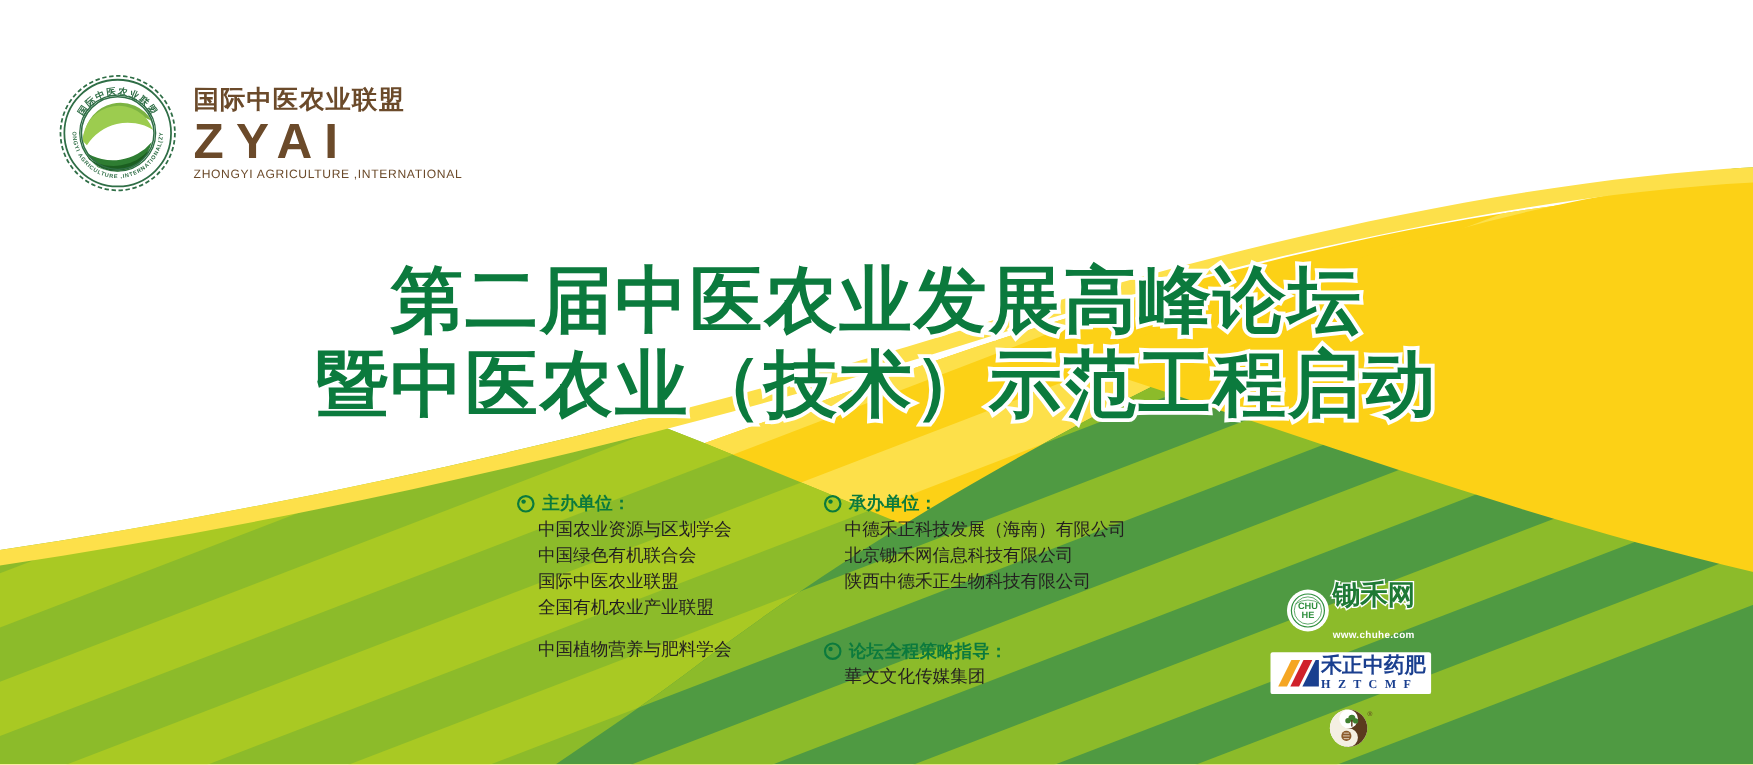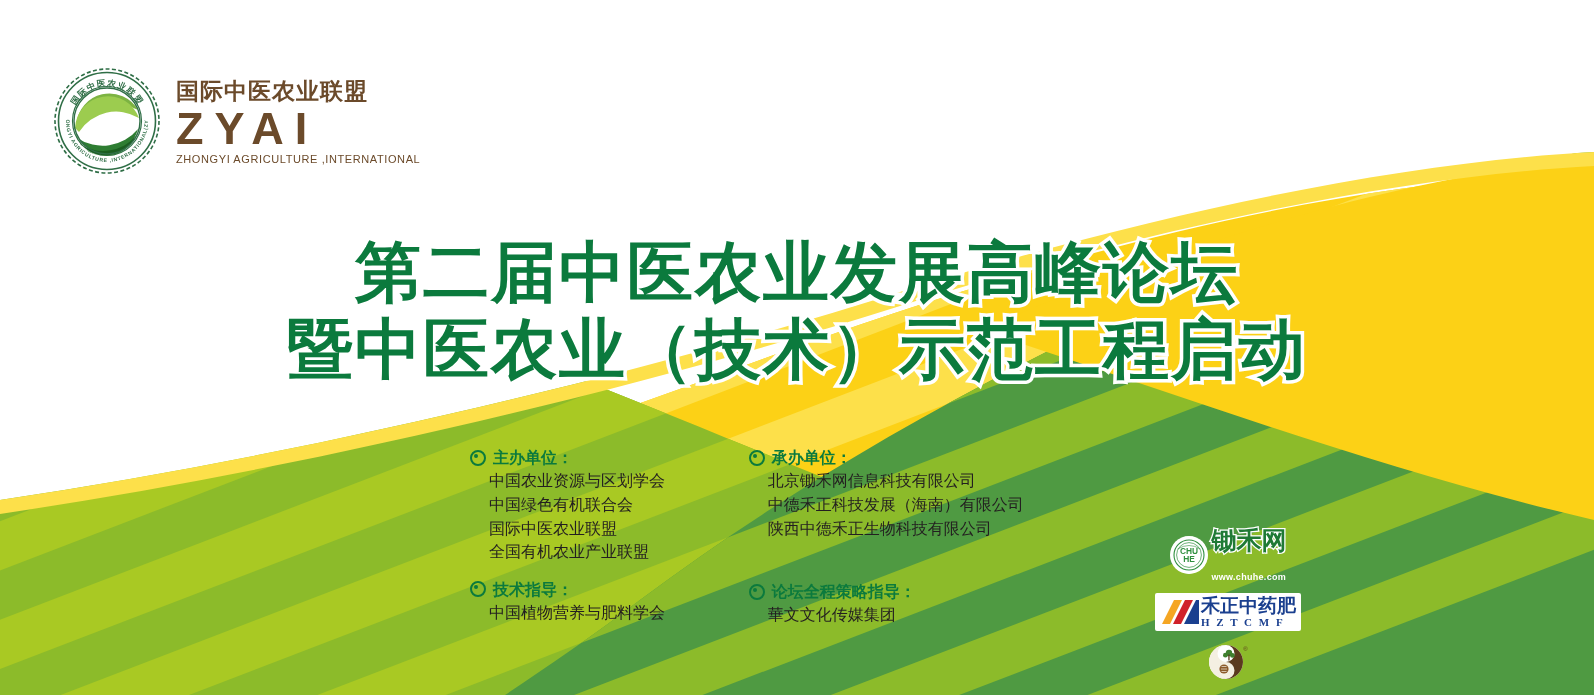--- a/index.html
+++ b/index.html
@@ -255,36 +255,32 @@
           <span class="bullet"></span>
           <span>主办单位：</span>
         </div>
         <div class="cred-item">中国农业资源与区划学会</div>
         <div class="cred-item">中国绿色有机联合会</div>
         <div class="cred-item">国际中医农业联盟</div>
         <div class="cred-item">全国有机农业产业联盟</div>
       </div>
       <div class="gap-block"></div>
       <div class="cred-group">
-        <div class="cred-head">
-          <span class="bullet"></span>
-          <span>技术指导：</span>
-        </div>
         <div class="cred-item">中国植物营养与肥料学会</div>
       </div>
     </div>
 
     <div class="cred-col c2">
       <div class="cred-group">
         <div class="cred-head">
           <span class="bullet"></span>
           <span>承办单位：</span>
         </div>
+        <div class="cred-item">中德禾正科技发展（海南）有限公司</div>
         <div class="cred-item">北京锄禾网信息科技有限公司</div>
-        <div class="cred-item">中德禾正科技发展（海南）有限公司</div>
         <div class="cred-item">陕西中德禾正生物科技有限公司</div>
       </div>
       <div class="gap-block" style="height:40px"></div>
       <div class="cred-group">
         <div class="cred-head">
           <span class="bullet"></span>
           <span>论坛全程策略指导：</span>
         </div>
         <div class="cred-item">華文文化传媒集团</div>
       </div>

